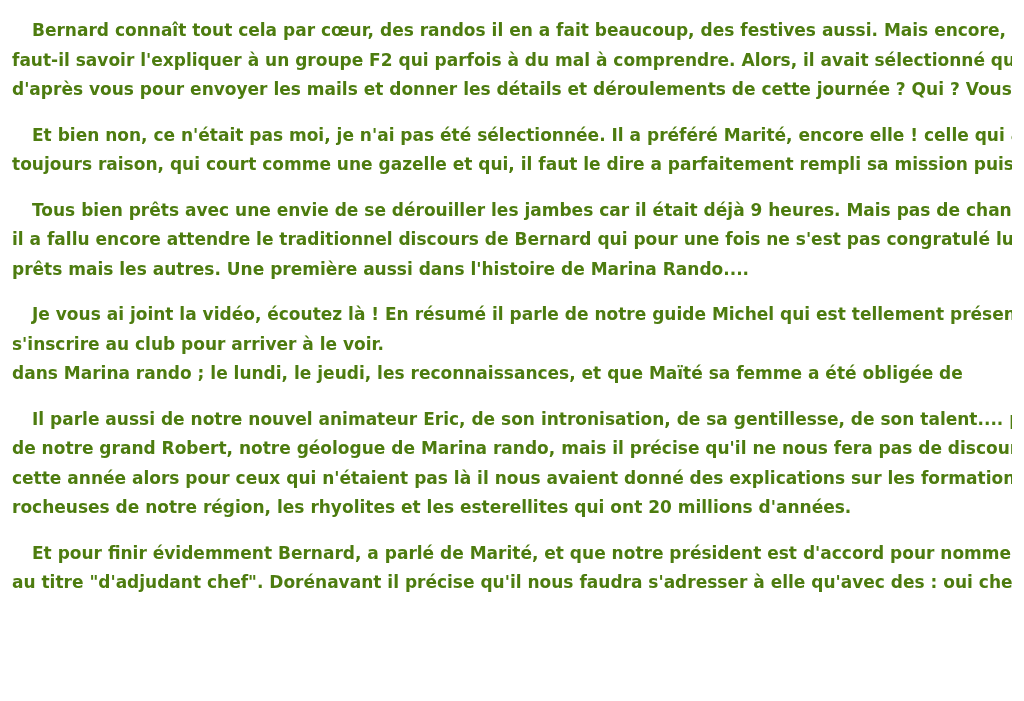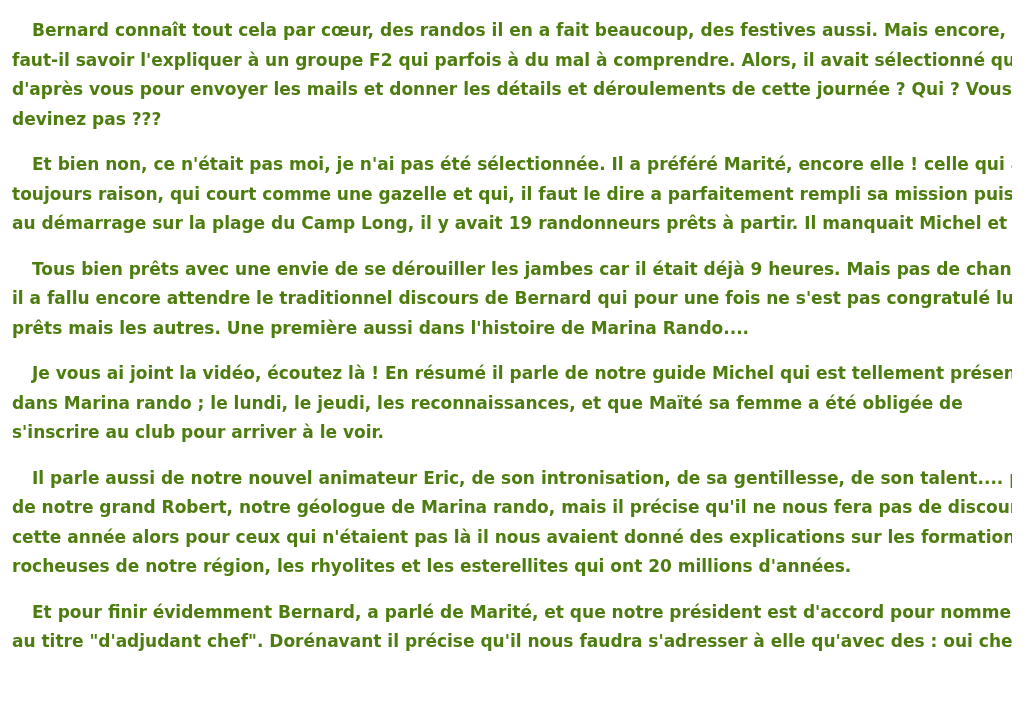--- a/index.html
+++ b/index.html
@@ -37,36 +37,34 @@
 </style>
 </head>
 <body style="background: rgb(255, 255, 255);">
 
 <main class="page" style="color: #4d7c0f; margin-top: 10px;">
   <div>
       <p class="para">
         <span class="line first">Bernard connaît tout cela par cœur, des randos il en a fait beaucoup, des festives aussi. Mais encore,</span>
         <span class="line">faut-il savoir l'expliquer à un groupe F2 qui parfois à du mal à comprendre. Alors, il avait sélectionné qui</span>
         <span class="line">d'après vous pour envoyer les mails et donner les détails et déroulements de cette journée ? Qui ? Vous ne</span>
-        <span class="line">devinez pas ???</span>
       </p>
       <p class="para">
         <span class="line first">Et bien non, ce n'était pas moi, je n'ai pas été sélectionnée. Il a préféré Marité, encore elle ! celle qui a</span>
         <span class="line">toujours raison, qui court comme une gazelle et qui, il faut le dire a parfaitement rempli sa mission puisque</span>
-        <span class="line">au démarrage sur la plage du Camp Long,  il y avait 19 randonneurs prêts à partir. Il manquait Michel et</span>
       </p>
       <p class="para">
         <span class="line first">Tous bien prêts avec une envie de se dérouiller les jambes car il était déjà 9 heures. Mais pas de chance,</span>
         <span class="line">il a fallu encore attendre le traditionnel discours de Bernard qui pour une fois ne s'est pas congratulé lui-</span>
         <span class="line">prêts mais les autres. Une première aussi dans l'histoire de Marina Rando....</span>
       </p>
       <p class="para">
         <span class="line first">Je vous ai joint la vidéo, écoutez là ! En résumé il parle de notre guide Michel qui est tellement présent</span>
+        <span class="line">s'inscrire au club pour arriver à le voir.</span>
         <span class="line">dans Marina rando ; le lundi, le jeudi, les reconnaissances, et que Maïté sa femme a été obligée de</span>
-        <span class="line">s'inscrire au club pour arriver à le voir.</span>
       </p>
       <p class="para">
         <span class="line first">Il parle aussi de notre nouvel animateur Eric, de son intronisation, de sa gentillesse, de son talent.... puis</span>
         <span class="line">de notre grand Robert, notre géologue de Marina rando, mais il précise qu'il ne nous fera pas de discours</span>
         <span class="line">cette année alors pour ceux qui n'étaient pas là il nous avaient donné des explications sur les formations</span>
         <span class="line">rocheuses de notre région, les rhyolites et les esterellites qui ont 20 millions d'années.</span>
       </p>
       <p class="para">
         <span class="line first">Et pour finir évidemment Bernard,  a parlé de Marité, et que notre président est d'accord pour nommer</span>
         <span class="line">au titre "d'adjudant chef". Dorénavant il précise qu'il nous faudra s'adresser à elle qu'avec des : oui chef !</span>

